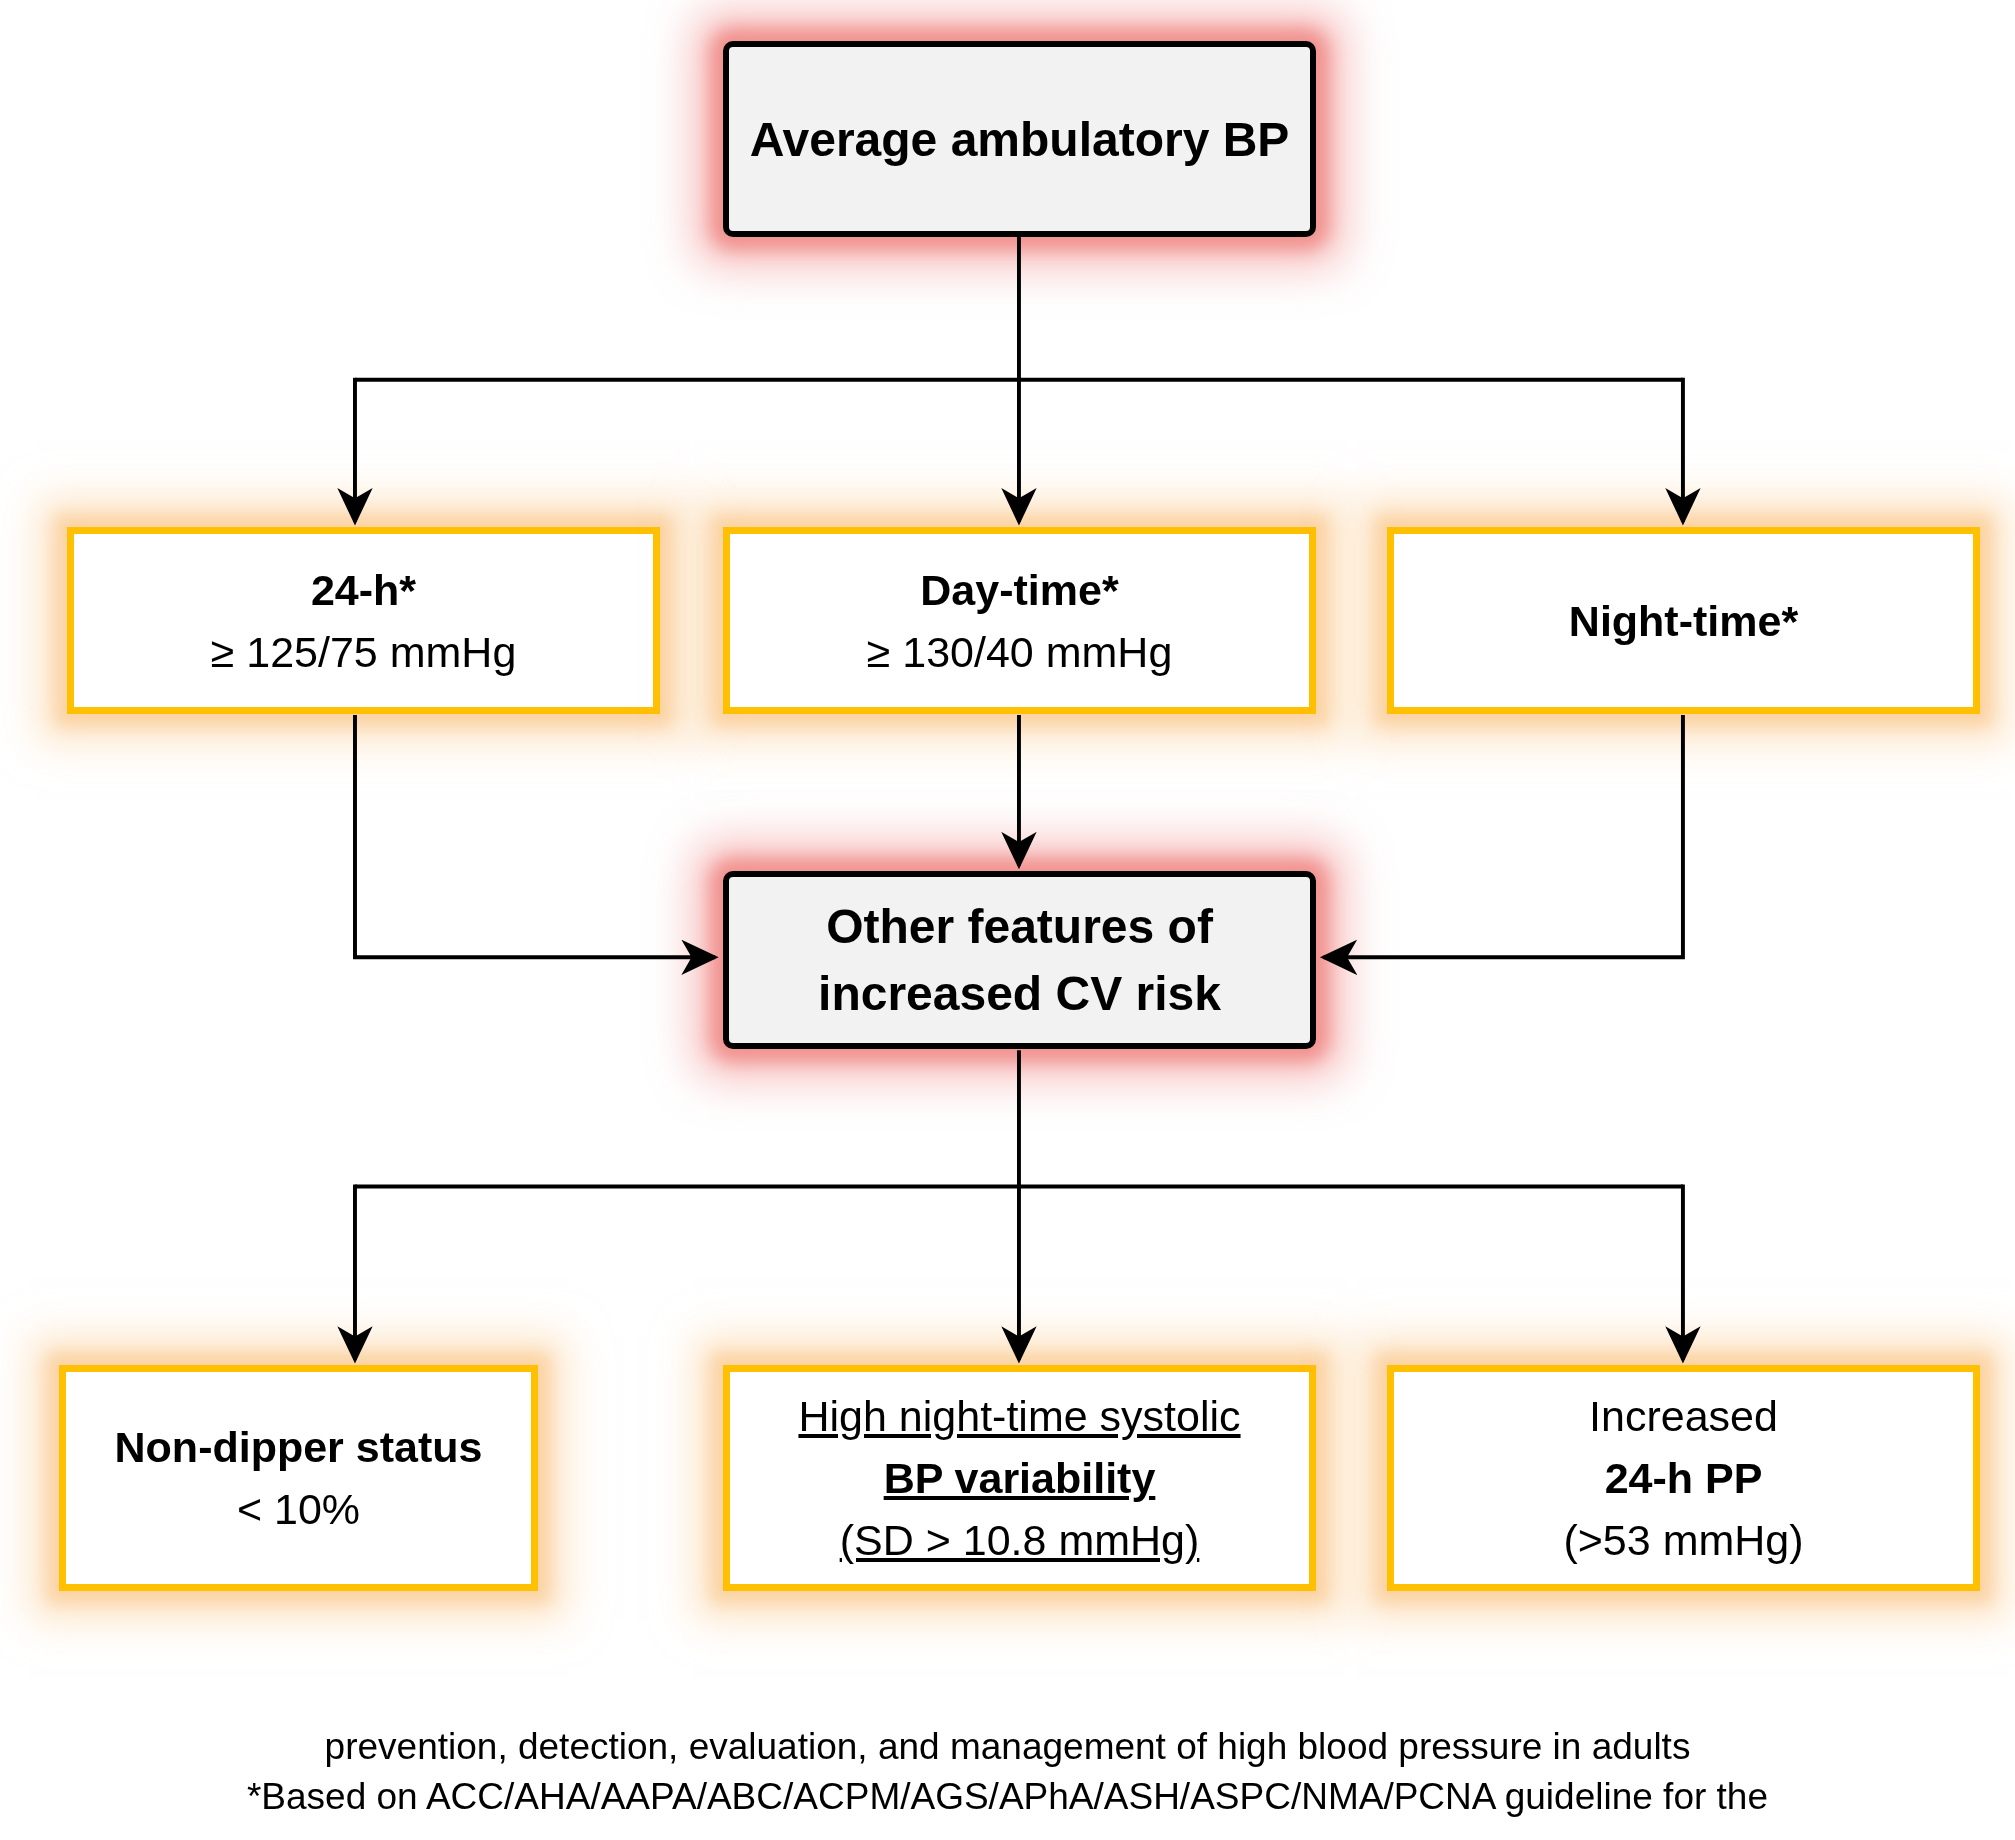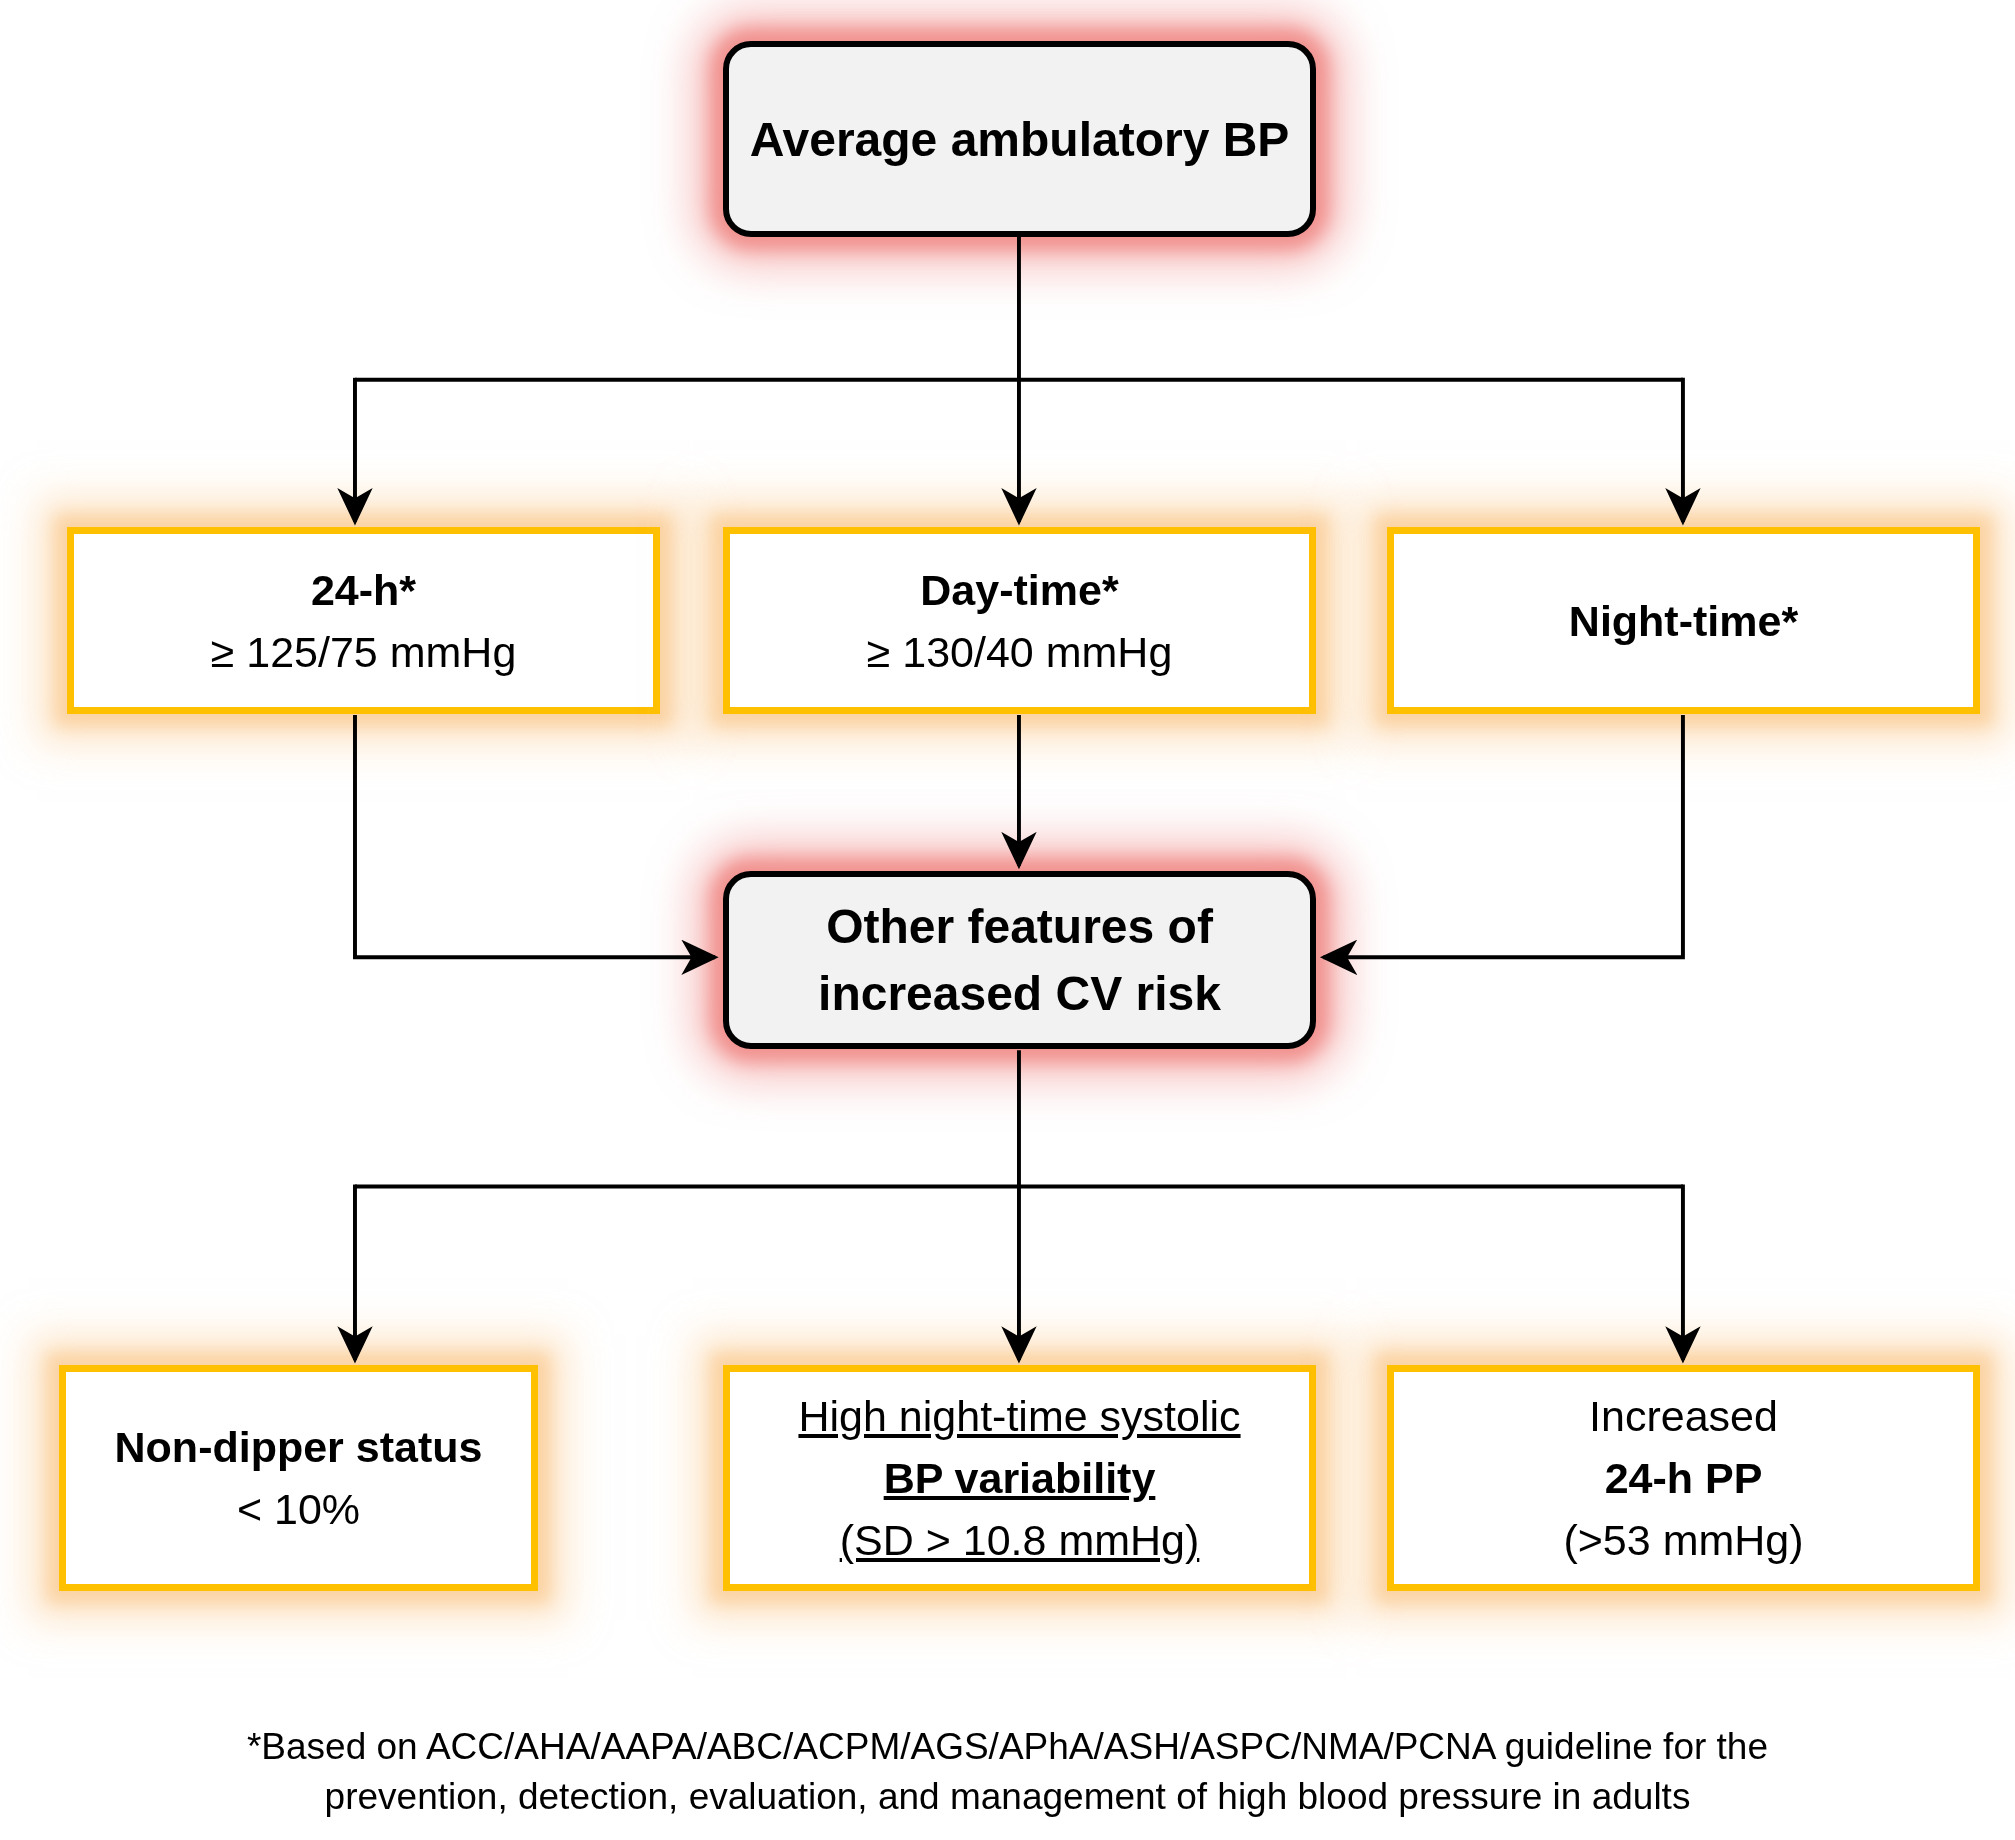--- a/index.html
+++ b/index.html
@@ -9,21 +9,21 @@
   
   #connectors{position:absolute;left:0;top:0;z-index:3;pointer-events:none;}
 
   
   .node{position:absolute;box-sizing:border-box;display:flex;flex-direction:column;justify-content:center;align-items:center;text-align:center;z-index:2;}
 
   
   .node--grey{
     background:#F2F2F2;
     border:6.5px solid #000000;
-    border-radius:28px;
+    border-radius:10px;
     box-shadow:0 0 17px 13px #F1928F, 0 0 41px 33px rgba(241,146,143,.50);
     font-size:48px;font-weight:bold;line-height:67px;
   }
 
   
   .node--orange{
     background:#FFFFFF;
     border:7.9px solid #FFC000;
     box-shadow:0 0 15.7px 11.8px #FBD3A3, 0 0 38px 30px rgba(251,211,163,.55);
     font-size:43px;line-height:62px;
@@ -106,18 +106,18 @@
     <div class="b">BP variability</div>
     <div>(SD &gt; 10.8 mmHg)</div>
   </div>
   <div class="node node--orange pos-c3r2">
     <div>Increased</div>
     <div class="b">24-h PP</div>
     <div>(&gt;53 mmHg)</div>
   </div>
 
   <div class="footnote">
+    <div>prevention, detection, evaluation, and management of high blood pressure in adults</div>
     <div>*Based on ACC/AHA/AAPA/ABC/ACPM/AGS/APhA/ASH/ASPC/NMA/PCNA guideline for the</div>
-    <div>prevention, detection, evaluation, and management of high blood pressure in adults</div>
   </div>
 
 </div>
 
 
 </body></html>

